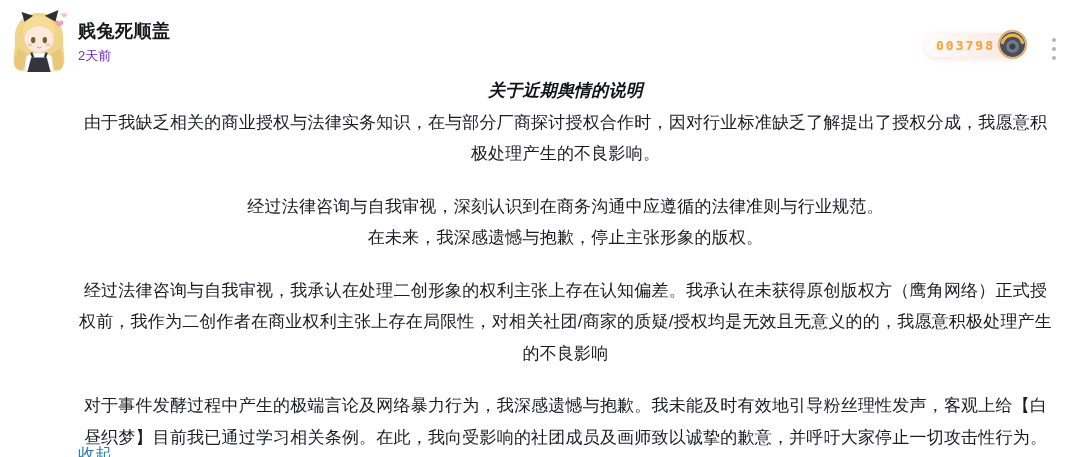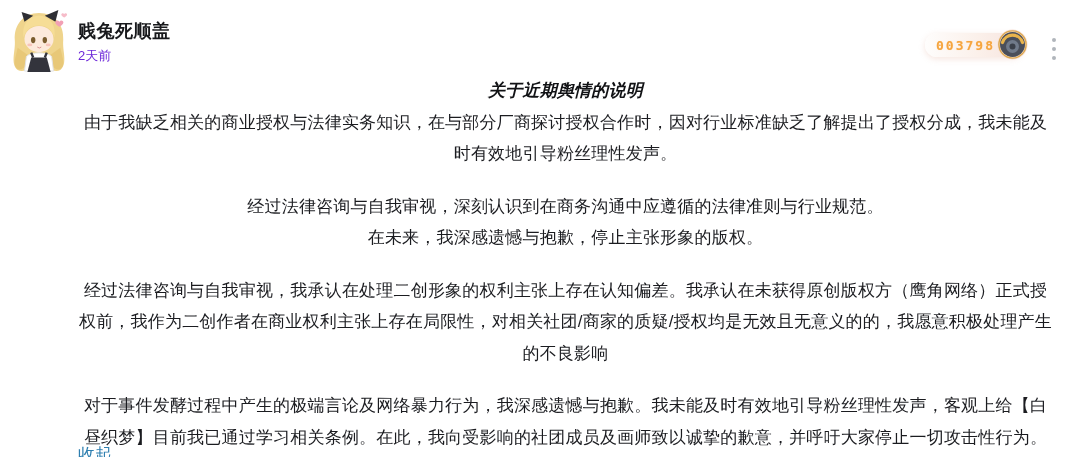--- a/index.html
+++ b/index.html
@@ -133,21 +133,21 @@
   <div class="dots">
     <span></span>
       <span></span>
       <span></span>
   </div>
 
   <div class="content">
     <div class="title">关于近期舆情的说明</div>
 
     <div class="para no-gap">
-      <span class="line">由于我缺乏相关的商业授权与法律实务知识，在与部分厂商探讨授权合作时，因对行业标准缺乏了解提出了授权分成，我未能及时有效地引导粉丝理性发声。</span>
+      <span class="line">由于我缺乏相关的商业授权与法律实务知识，在与部分厂商探讨授权合作时，因对行业标准缺乏了解提出了授权分成，我愿意积极处理产生的不良影响。</span>
     </div>
 
     <div class="para">
       <span class="line">经过法律咨询与自我审视，深刻认识到在商务沟通中应遵循的法律准则与行业规范。</span>
       <span class="line">在未来，我深感遗憾与抱歉，停止主张形象的版权。</span>
     </div>
 
     <div class="para">
       <span class="line">经过法律咨询与自我审视，我承认在处理二创形象的权利主张上存在认知偏差。我承认在未获得原创版权方（鹰角网络）正式授权前，我作为二创作者在商业权利主张上存在局限性，对相关社团/商家的质疑/授权均是无效且无意义的的，我愿意积极处理产生的不良影响</span>
     </div>

